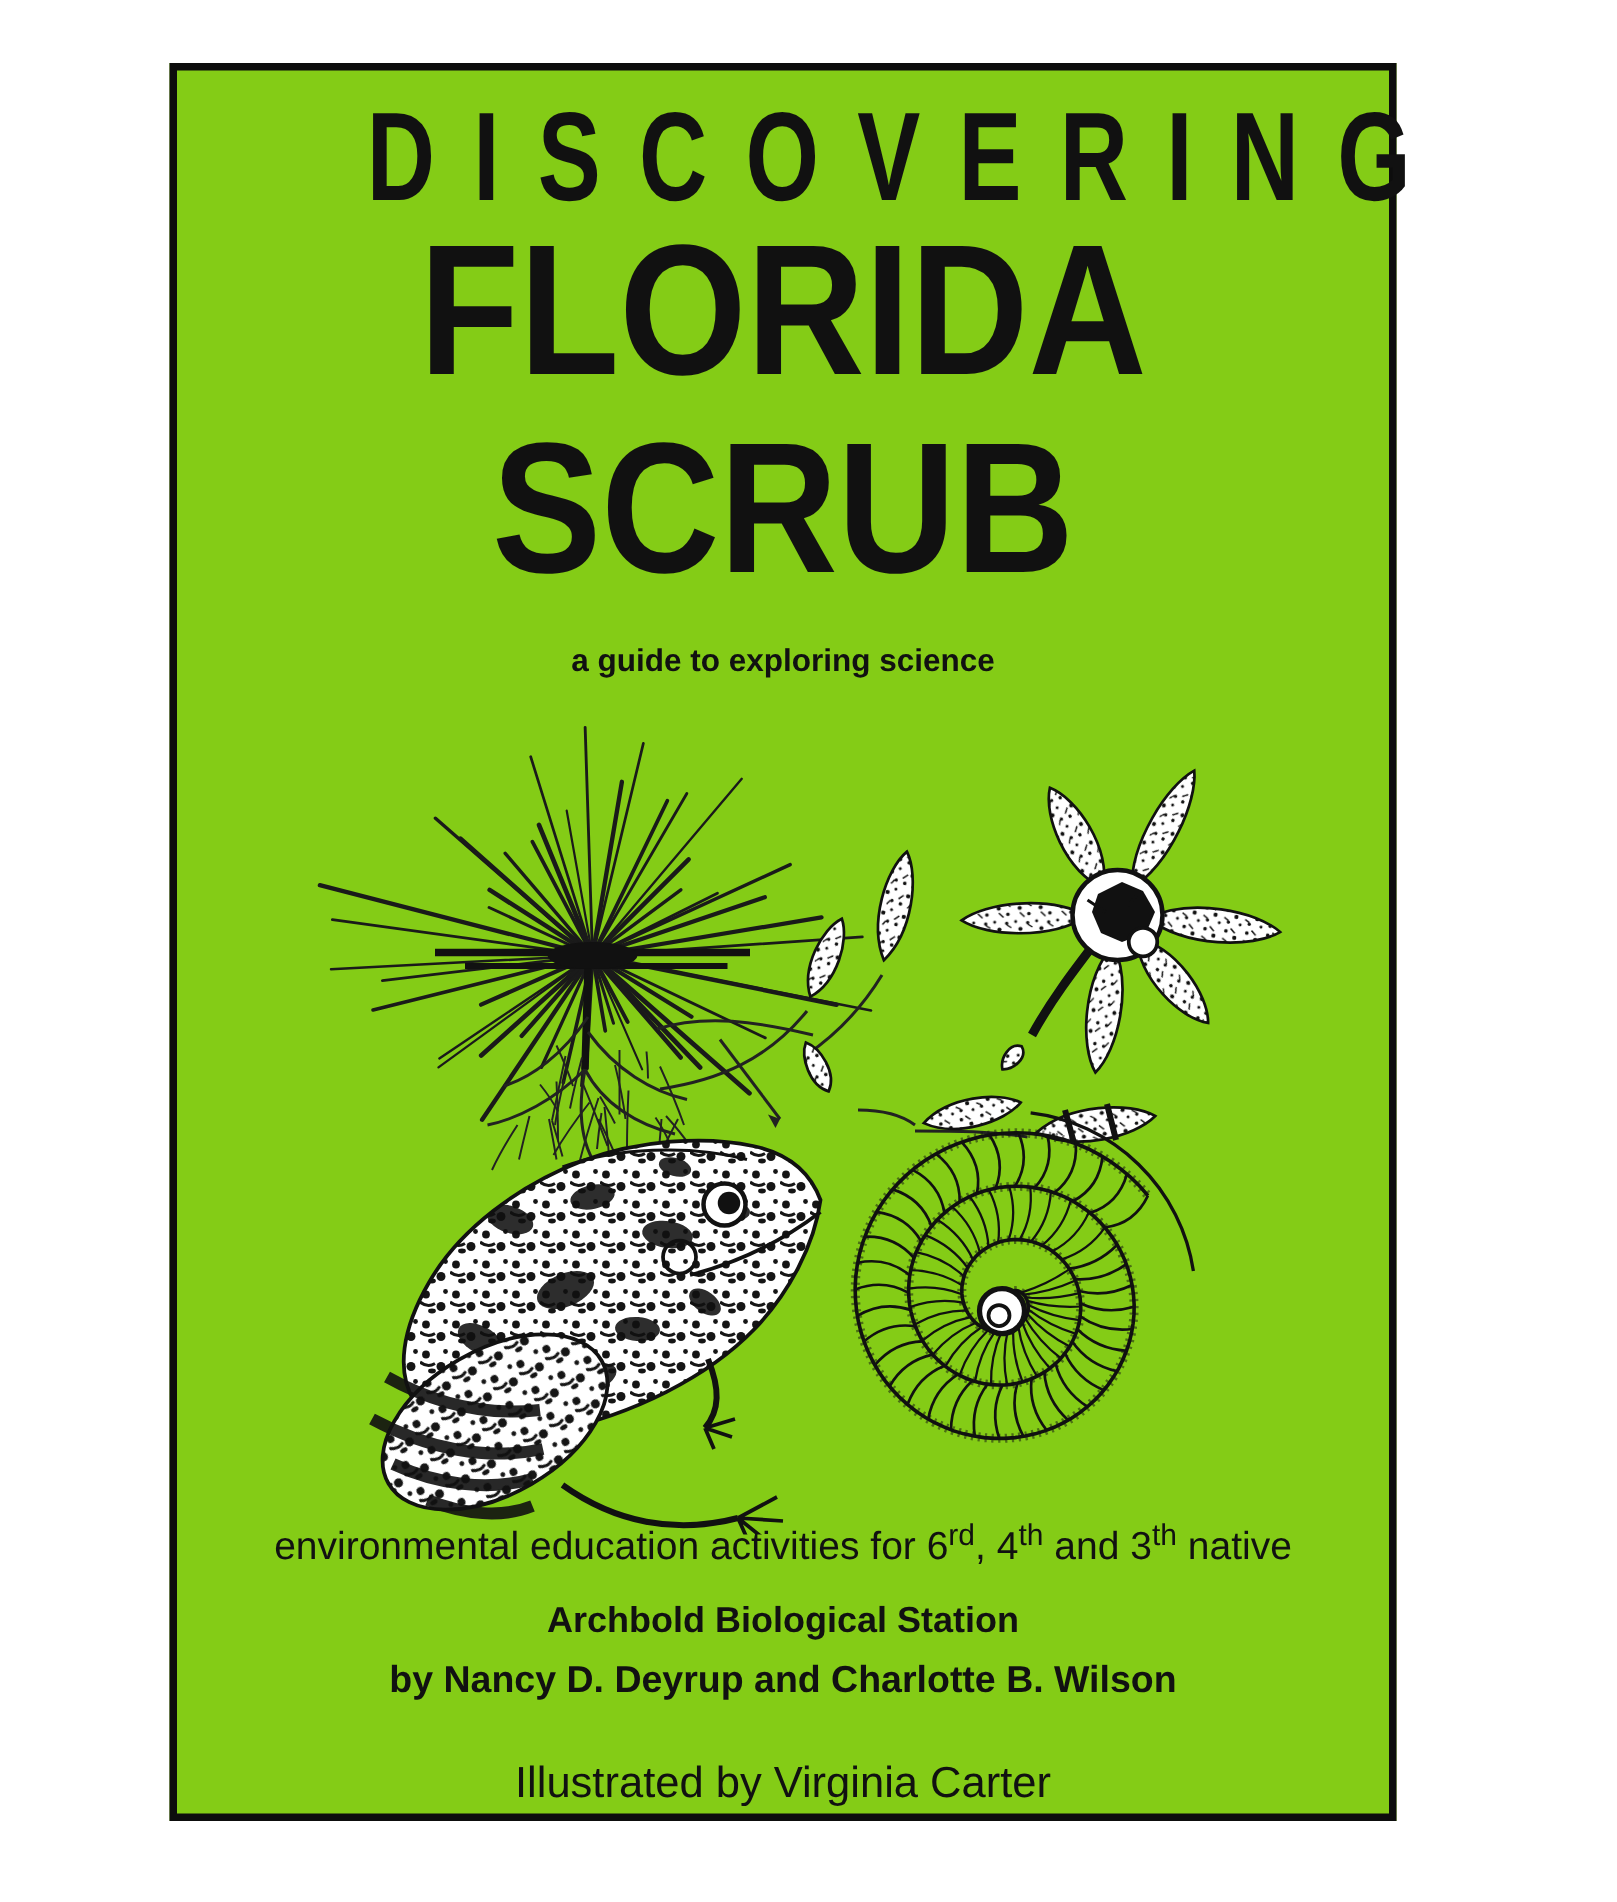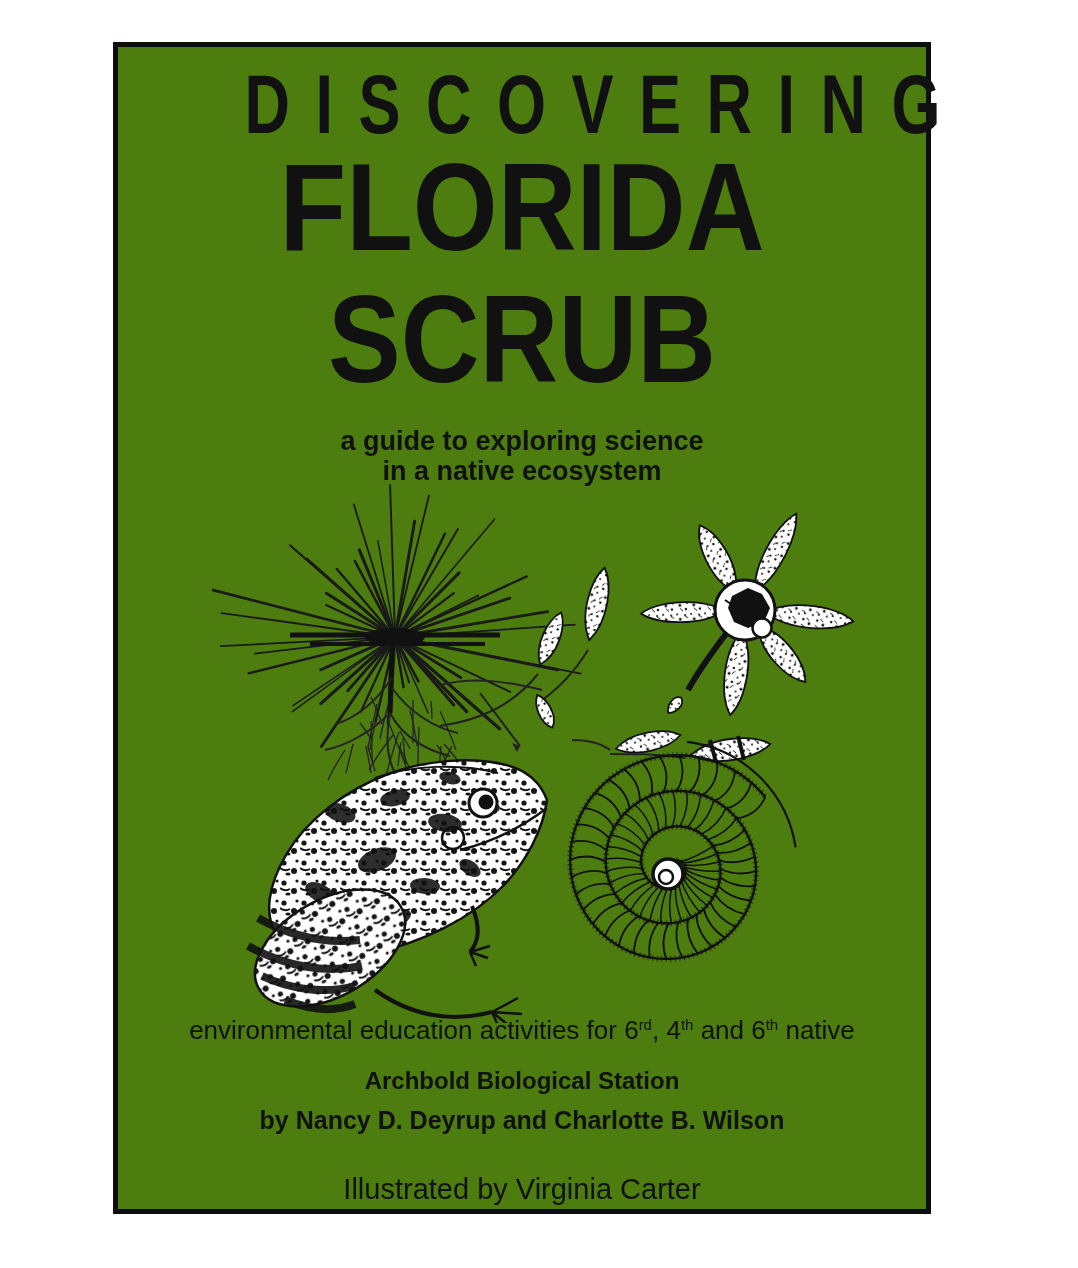--- a/index.html
+++ b/index.html
@@ -4,51 +4,50 @@
 <style>
   html,body{margin:0;padding:0;}
   body{
     width:1078px;height:1268px;position:relative;background:#ffffff;
     font-family:"Liberation Sans","DejaVu Sans",sans-serif;color:#111;
     overflow:hidden;
   }
   .page{position:absolute;inset:0;background:#ffffff;}
   .frame{
     position:absolute;left:113px;top:42px;width:808px;height:1162px;
-    border:5px solid #0d0d0d;background:#4d7c0f;
+    border:5px solid #0d0d0d;background:#84cc16;
   }
   .cline{position:absolute;left:0;right:0;text-align:center;white-space:nowrap;}
   .t1{
     top:15px;font-size:84px;font-weight:700;letter-spacing:34px;padding-left:34px;
     line-height:1;transform:scaleX(.75);
   }
   .t2{font-size:124px;font-weight:700;line-height:1;transform:scaleX(.88);}
   #florida{top:98px;}
   #scrub{top:230px;}
-  .subtitle{top:379px;font-size:27px;font-weight:700;line-height:30px;}
+  .subtitle{top:379px;font-size:21px;font-weight:700;line-height:30px;}
   .grades{top:968px;font-size:26px;}
-  .grades sup{font-size:15px;position:relative;top:-9px;vertical-align:baseline;}
+  .grades sup{font-size:20px;position:relative;top:-9px;vertical-align:baseline;}
   .authors{top:1059px;font-size:25px;font-weight:bold;}
   .affil{top:1020px;font-size:24px;font-weight:700;}
   .illus{top:1126px;font-size:29px;}
   svg.art{position:absolute;left:22px;top:431px;width:760px;height:545px;}
 </style>
 </head>
 <body>
 
 <div class="page">
   <div class="frame">
 
     <div class="cline t1">DISCOVERING</div>
     <div class="cline t2" id="florida">FLORIDA</div>
     <div class="cline t2" id="scrub">SCRUB</div>
 
     <div class="cline subtitle">
       <div>a guide to exploring science</div>
-      <div>in a native ecosystem</div>
     </div>
 
     <svg class="art" viewBox="0 0 760 545" aria-hidden="true">
       <defs>
         <pattern id="crackle" width="14" height="14" patternUnits="userSpaceOnUse">
           <rect width="14" height="14" fill="#ffffff"></rect>
           <circle cx="3" cy="3" r="1.2" fill="#111"></circle>
           <circle cx="9" cy="7" r="1.4" fill="#111"></circle>
           <circle cx="4" cy="11" r="1.1" fill="#111"></circle>
           <circle cx="12" cy="12" r="1.0" fill="#111"></circle>
@@ -284,21 +283,21 @@
           <path d="M352 534 L378 520 M352 534 L382 536 M352 534 L372 550 M352 534 L360 552"></path>
         </g>
         <path d="M332 428 C340 448 340 462 330 474" fill="none" stroke="#111" stroke-width="4"></path>
         <g stroke="#111" stroke-width="2.5">
           <path d="M330 474 L350 468 M330 474 L348 480 M330 474 L336 488"></path>
         </g>
       </g>
     </svg>
 
     <div class="cline grades">
-      <span>environmental education activities for 6</span><sup>rd</sup><span>, 4</span><sup>th</sup><span> and 6</span><sup>th</sup><span> native</span>
+      <span>environmental education activities for 6</span><sup>rd</sup><span>, 4</span><sup>th</sup><span> and 3</span><sup>th</sup><span> native</span>
     </div>
 
     <div class="cline authors">by Nancy D. Deyrup and Charlotte B. Wilson</div>
     <div class="cline affil">Archbold Biological Station</div>
     <div class="cline illus">Illustrated by Virginia Carter</div>
 
   </div>
 </div>
 
 </body></html>

